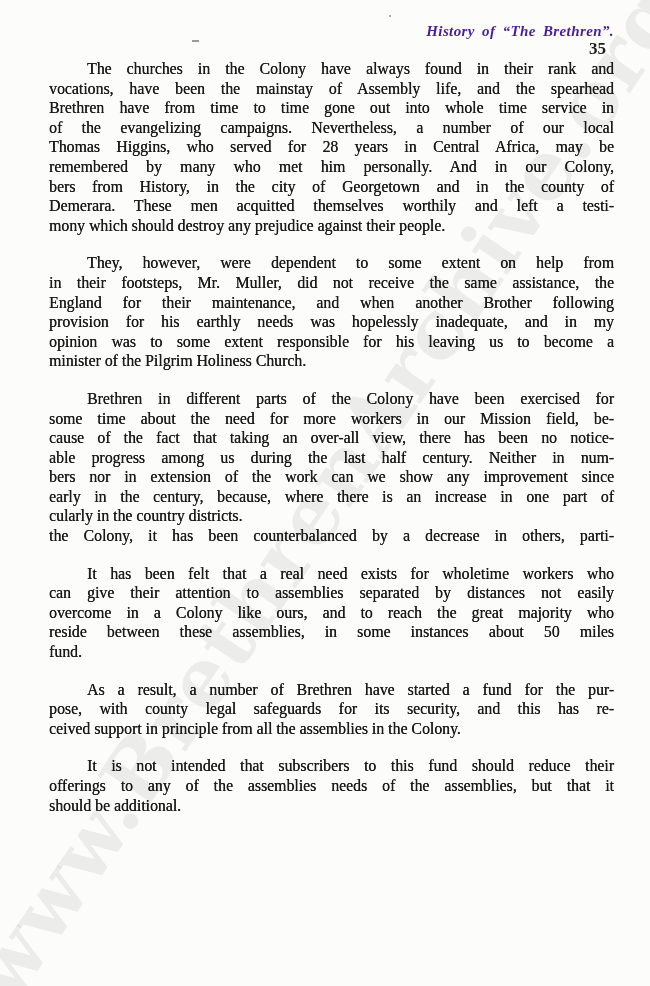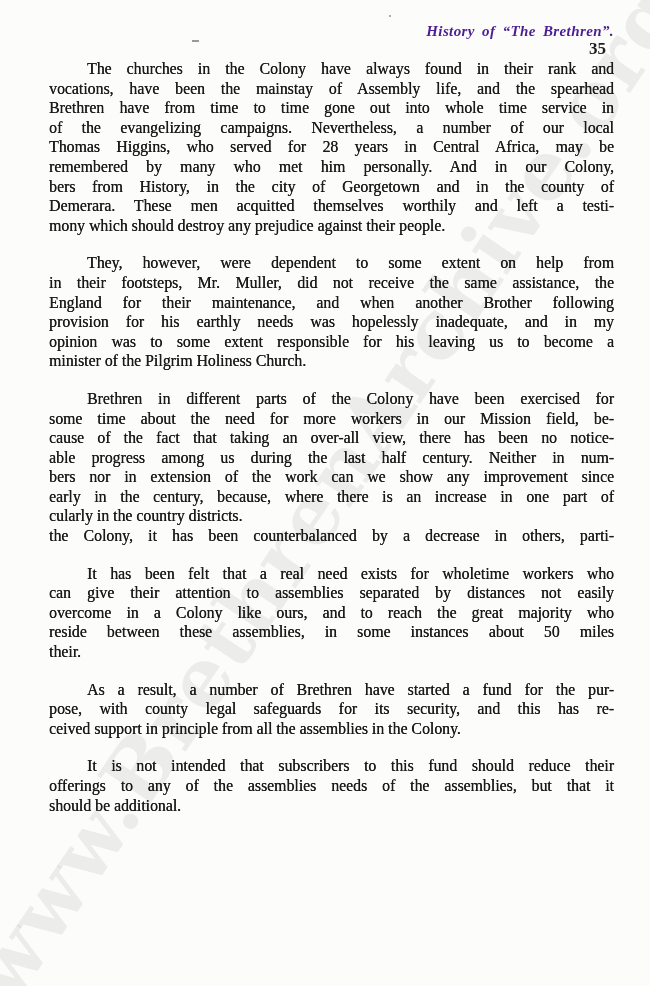--- a/index.html
+++ b/index.html
@@ -110,21 +110,21 @@
         <div class="line">bers nor in extension of the work can we show any improvement since</div>
         <div class="line">early in the century, because, where there is an increase in one part of</div>
         <div class="line last">cularly in the country districts.</div>
         <div class="line">the Colony, it has been counterbalanced by a decrease in others, parti-</div>
       </div>
       <div class="paragraph">
         <div class="line first">It has been felt that a real need exists for wholetime workers who</div>
         <div class="line">can give their attention to assemblies separated by distances not easily</div>
         <div class="line">overcome in a Colony like ours, and to reach the great majority who</div>
         <div class="line">reside between these assemblies, in some instances about 50 miles</div>
-        <div class="line last">their.</div>
+        <div class="line last">fund.</div>
       </div>
       <div class="paragraph">
         <div class="line first">As a result, a number of Brethren have started a fund for the pur-</div>
         <div class="line">pose, with county legal safeguards for its security, and this has re-</div>
         <div class="line last">ceived support in principle from all the assemblies in the Colony.</div>
       </div>
       <div class="paragraph">
         <div class="line first">It is not intended that subscribers to this fund should reduce their</div>
         <div class="line">offerings to any of the assemblies needs of the assemblies, but that it</div>
         <div class="line last">should be additional.</div>

